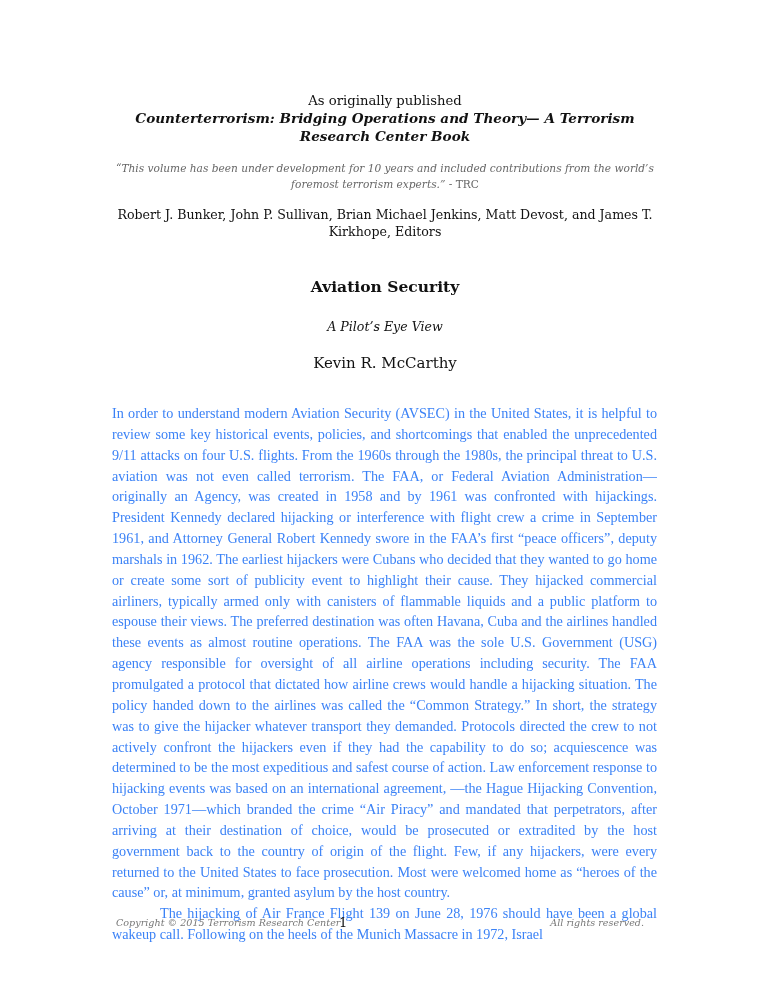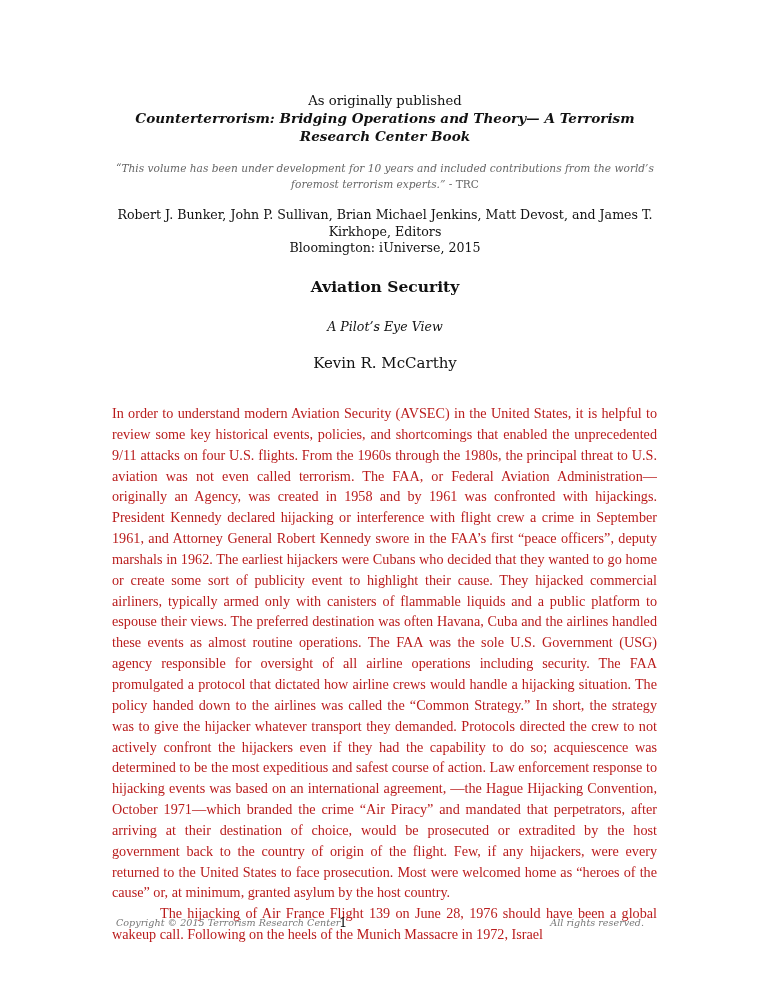--- a/index.html
+++ b/index.html
@@ -79,21 +79,21 @@
     }
     .body-text {
       position: absolute;
       left: 112px;
       width: 545px;
       top: 403px;
       font-family: "Liberation Serif", "DejaVu Serif", serif;
       font-size: 14.2px;
       line-height: 20.85px;
       text-align: justify;
-      color: #b91c1c;
+      color: #3b82f6;
     }
     .body-text p {
       margin: 0;
     }
     .body-text p.indent {
       text-indent: 48px;
     }
     .footer {
       position: absolute;
       top: 915px;
@@ -140,21 +140,20 @@
   <div class="center pub-label">As originally published</div>
 
   <div class="center book-title">Counterterrorism: Bridging Operations and Theory— A Terrorism Research Center Book</div>
 
   <div class="center blurb">
     <span>“This volume has been under development for 10 years and included contributions from the world’s foremost terrorism experts.”</span><span class="attrib"> - TRC</span>
   </div>
 
   <div class="center editors">
     <div>Robert J. Bunker, John P. Sullivan, Brian Michael Jenkins, Matt Devost, and James T. Kirkhope, Editors</div>
-    <div>Bloomington: iUniverse, 2015</div>
   </div>
 
   <div class="center article-title">Aviation Security</div>
 
   <div class="center subtitle">A Pilot’s Eye View</div>
 
   <div class="center author">Kevin R. McCarthy</div>
 
   <div class="body-text">
     <p>In order to understand modern Aviation Security (AVSEC) in the United States, it is helpful to review some key historical events, policies, and shortcomings that enabled the unprecedented 9/11 attacks on four U.S. flights.  From the 1960s through the 1980s, the principal threat to U.S. aviation was not even called terrorism.  The FAA, or Federal Aviation Administration—originally an Agency, was created in 1958 and by 1961 was confronted with hijackings.  President Kennedy declared hijacking or interference with flight crew a crime in September 1961, and Attorney General Robert Kennedy swore in the FAA’s first “peace officers”, deputy marshals in 1962.  The earliest hijackers were Cubans who decided that they wanted to go home or create some sort of publicity event to highlight their cause. They hijacked commercial airliners, typically armed only with canisters of flammable liquids and a public platform to espouse their views.  The preferred destination was often Havana, Cuba and the airlines handled these events as almost routine operations.  The FAA was the sole U.S. Government (USG) agency responsible for oversight of all airline operations including security.  The FAA promulgated a protocol that dictated how airline crews would handle a hijacking situation. The policy handed down to the airlines was called the “Common Strategy.”  In short, the strategy was to give the hijacker whatever transport they demanded.  Protocols directed the crew to not actively confront the hijackers even if they had the capability to do so; acquiescence was determined to be the most expeditious and safest course of action.  Law enforcement response to hijacking events was based on an international agreement, —the Hague Hijacking Convention, October 1971—which branded the crime “Air Piracy” and mandated that perpetrators, after arriving at their destination of choice, would be prosecuted or extradited by the host government back to the country of origin of the flight.  Few, if any hijackers, were every returned to the United States to face prosecution. Most were welcomed home as “heroes of the cause” or, at minimum, granted asylum by the host country.</p>

